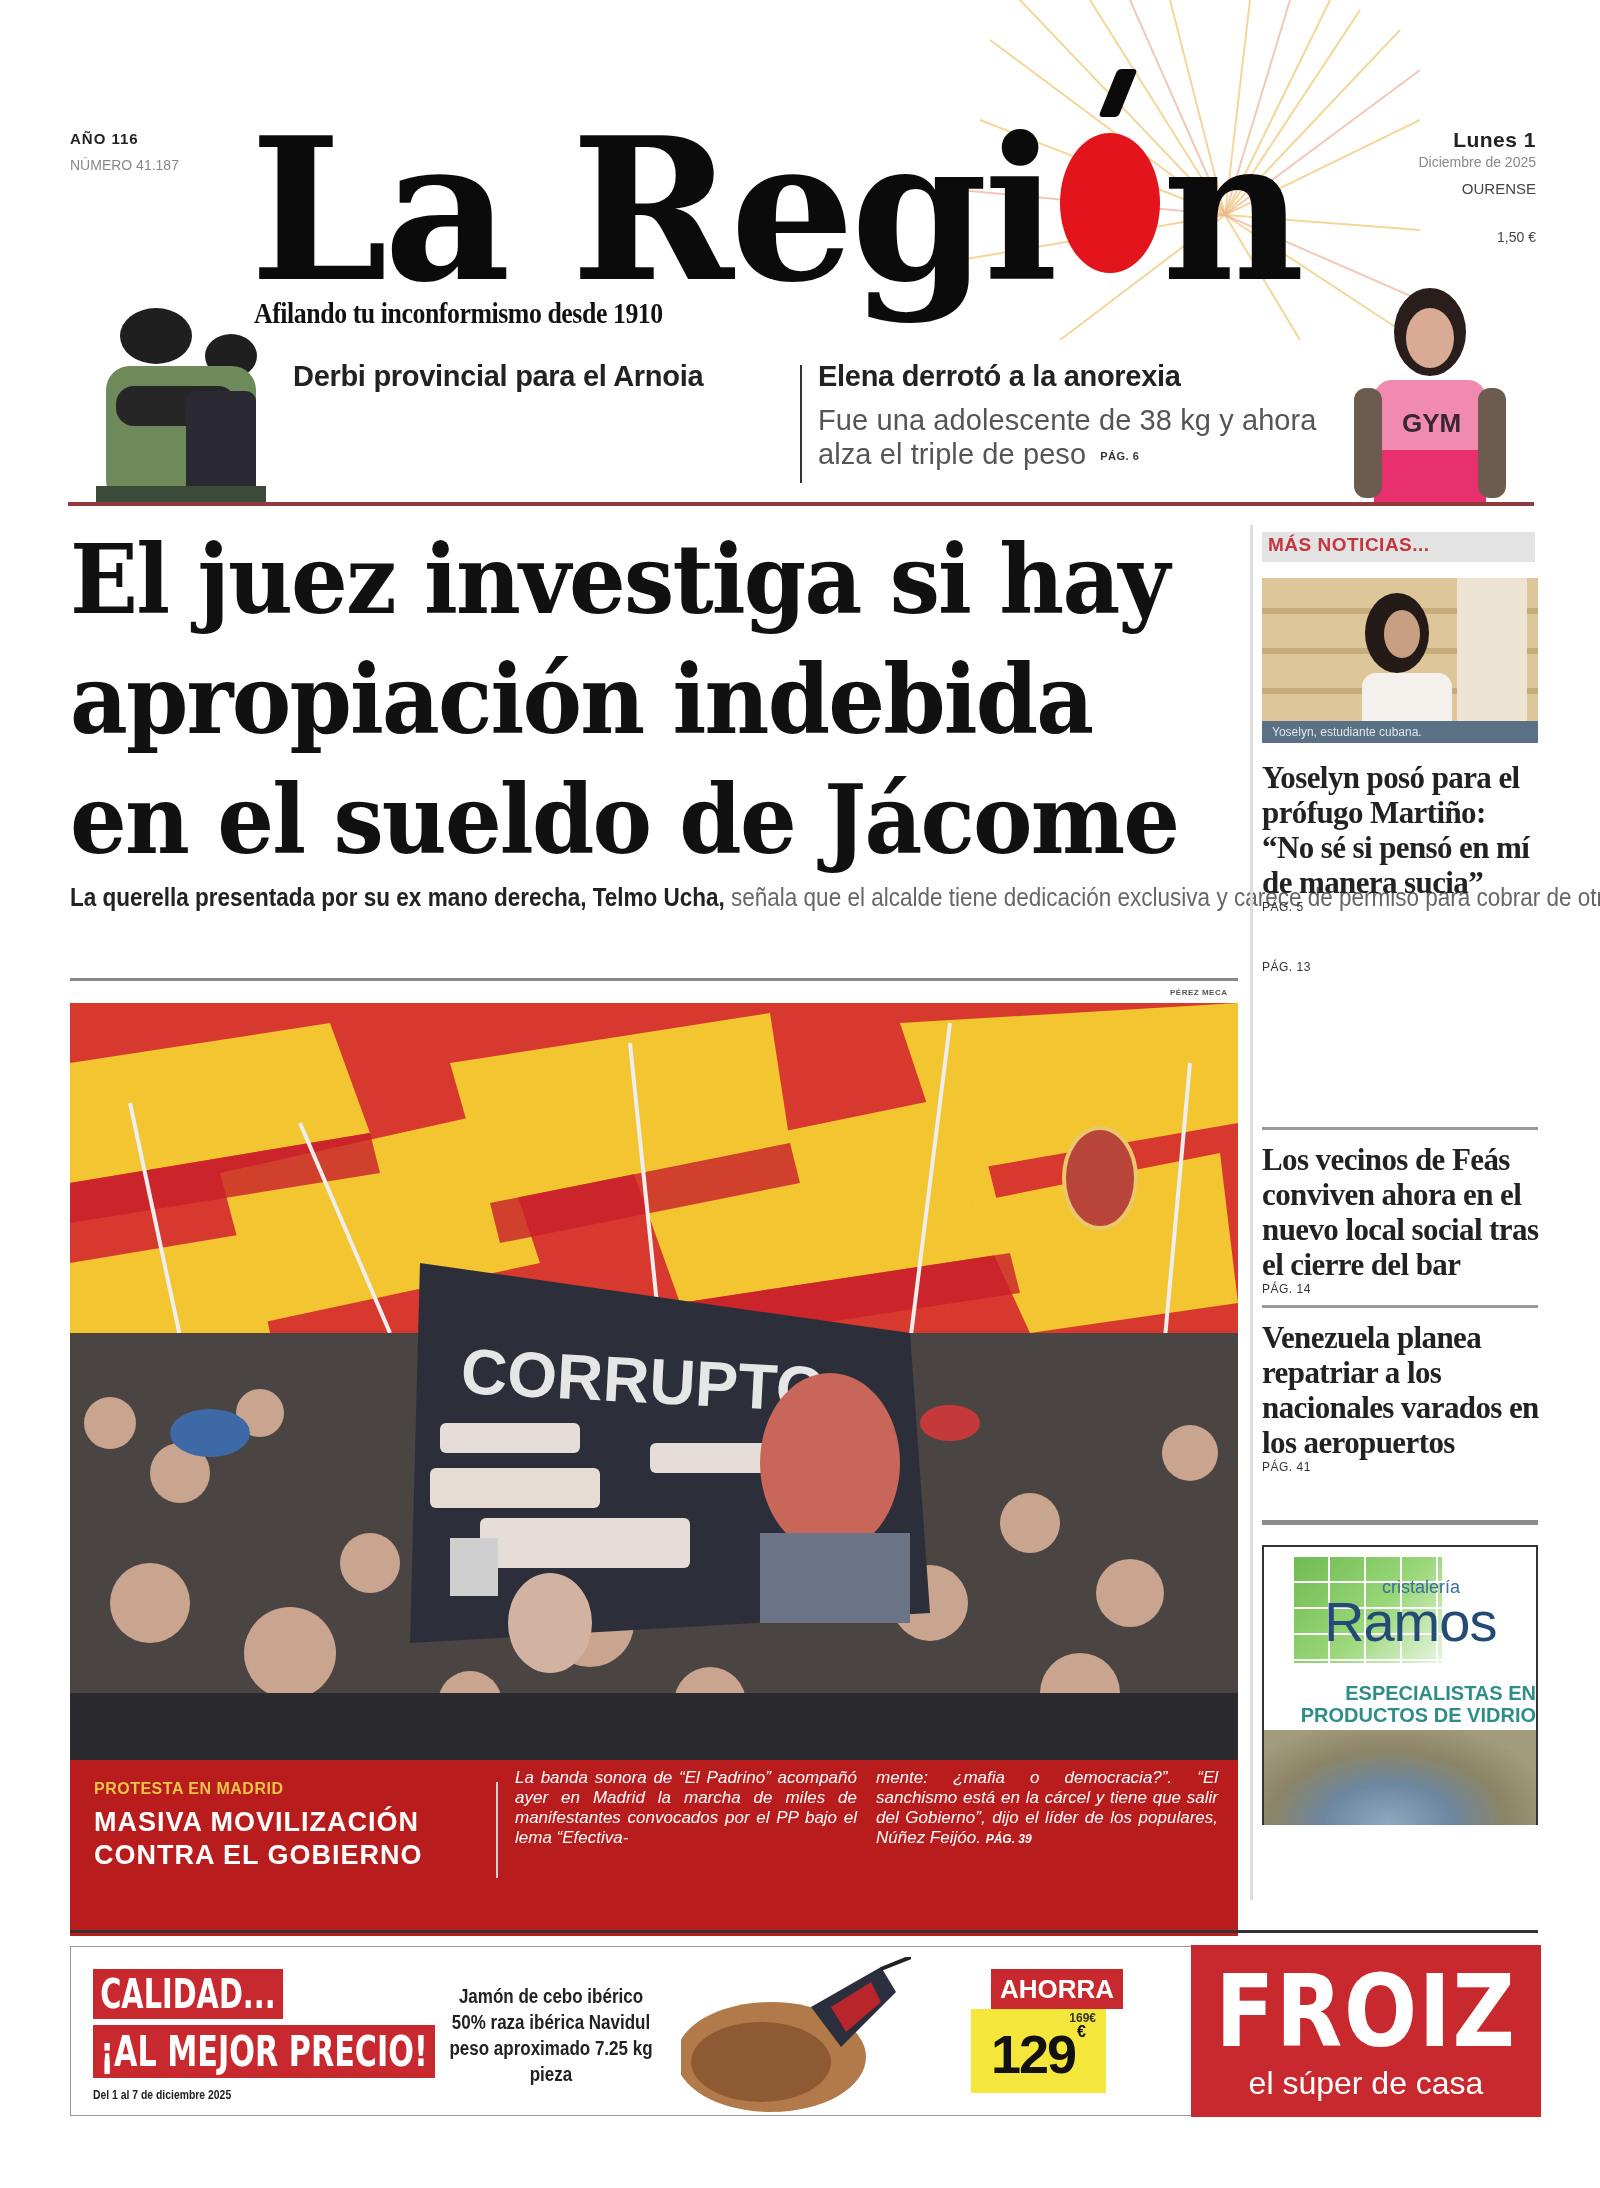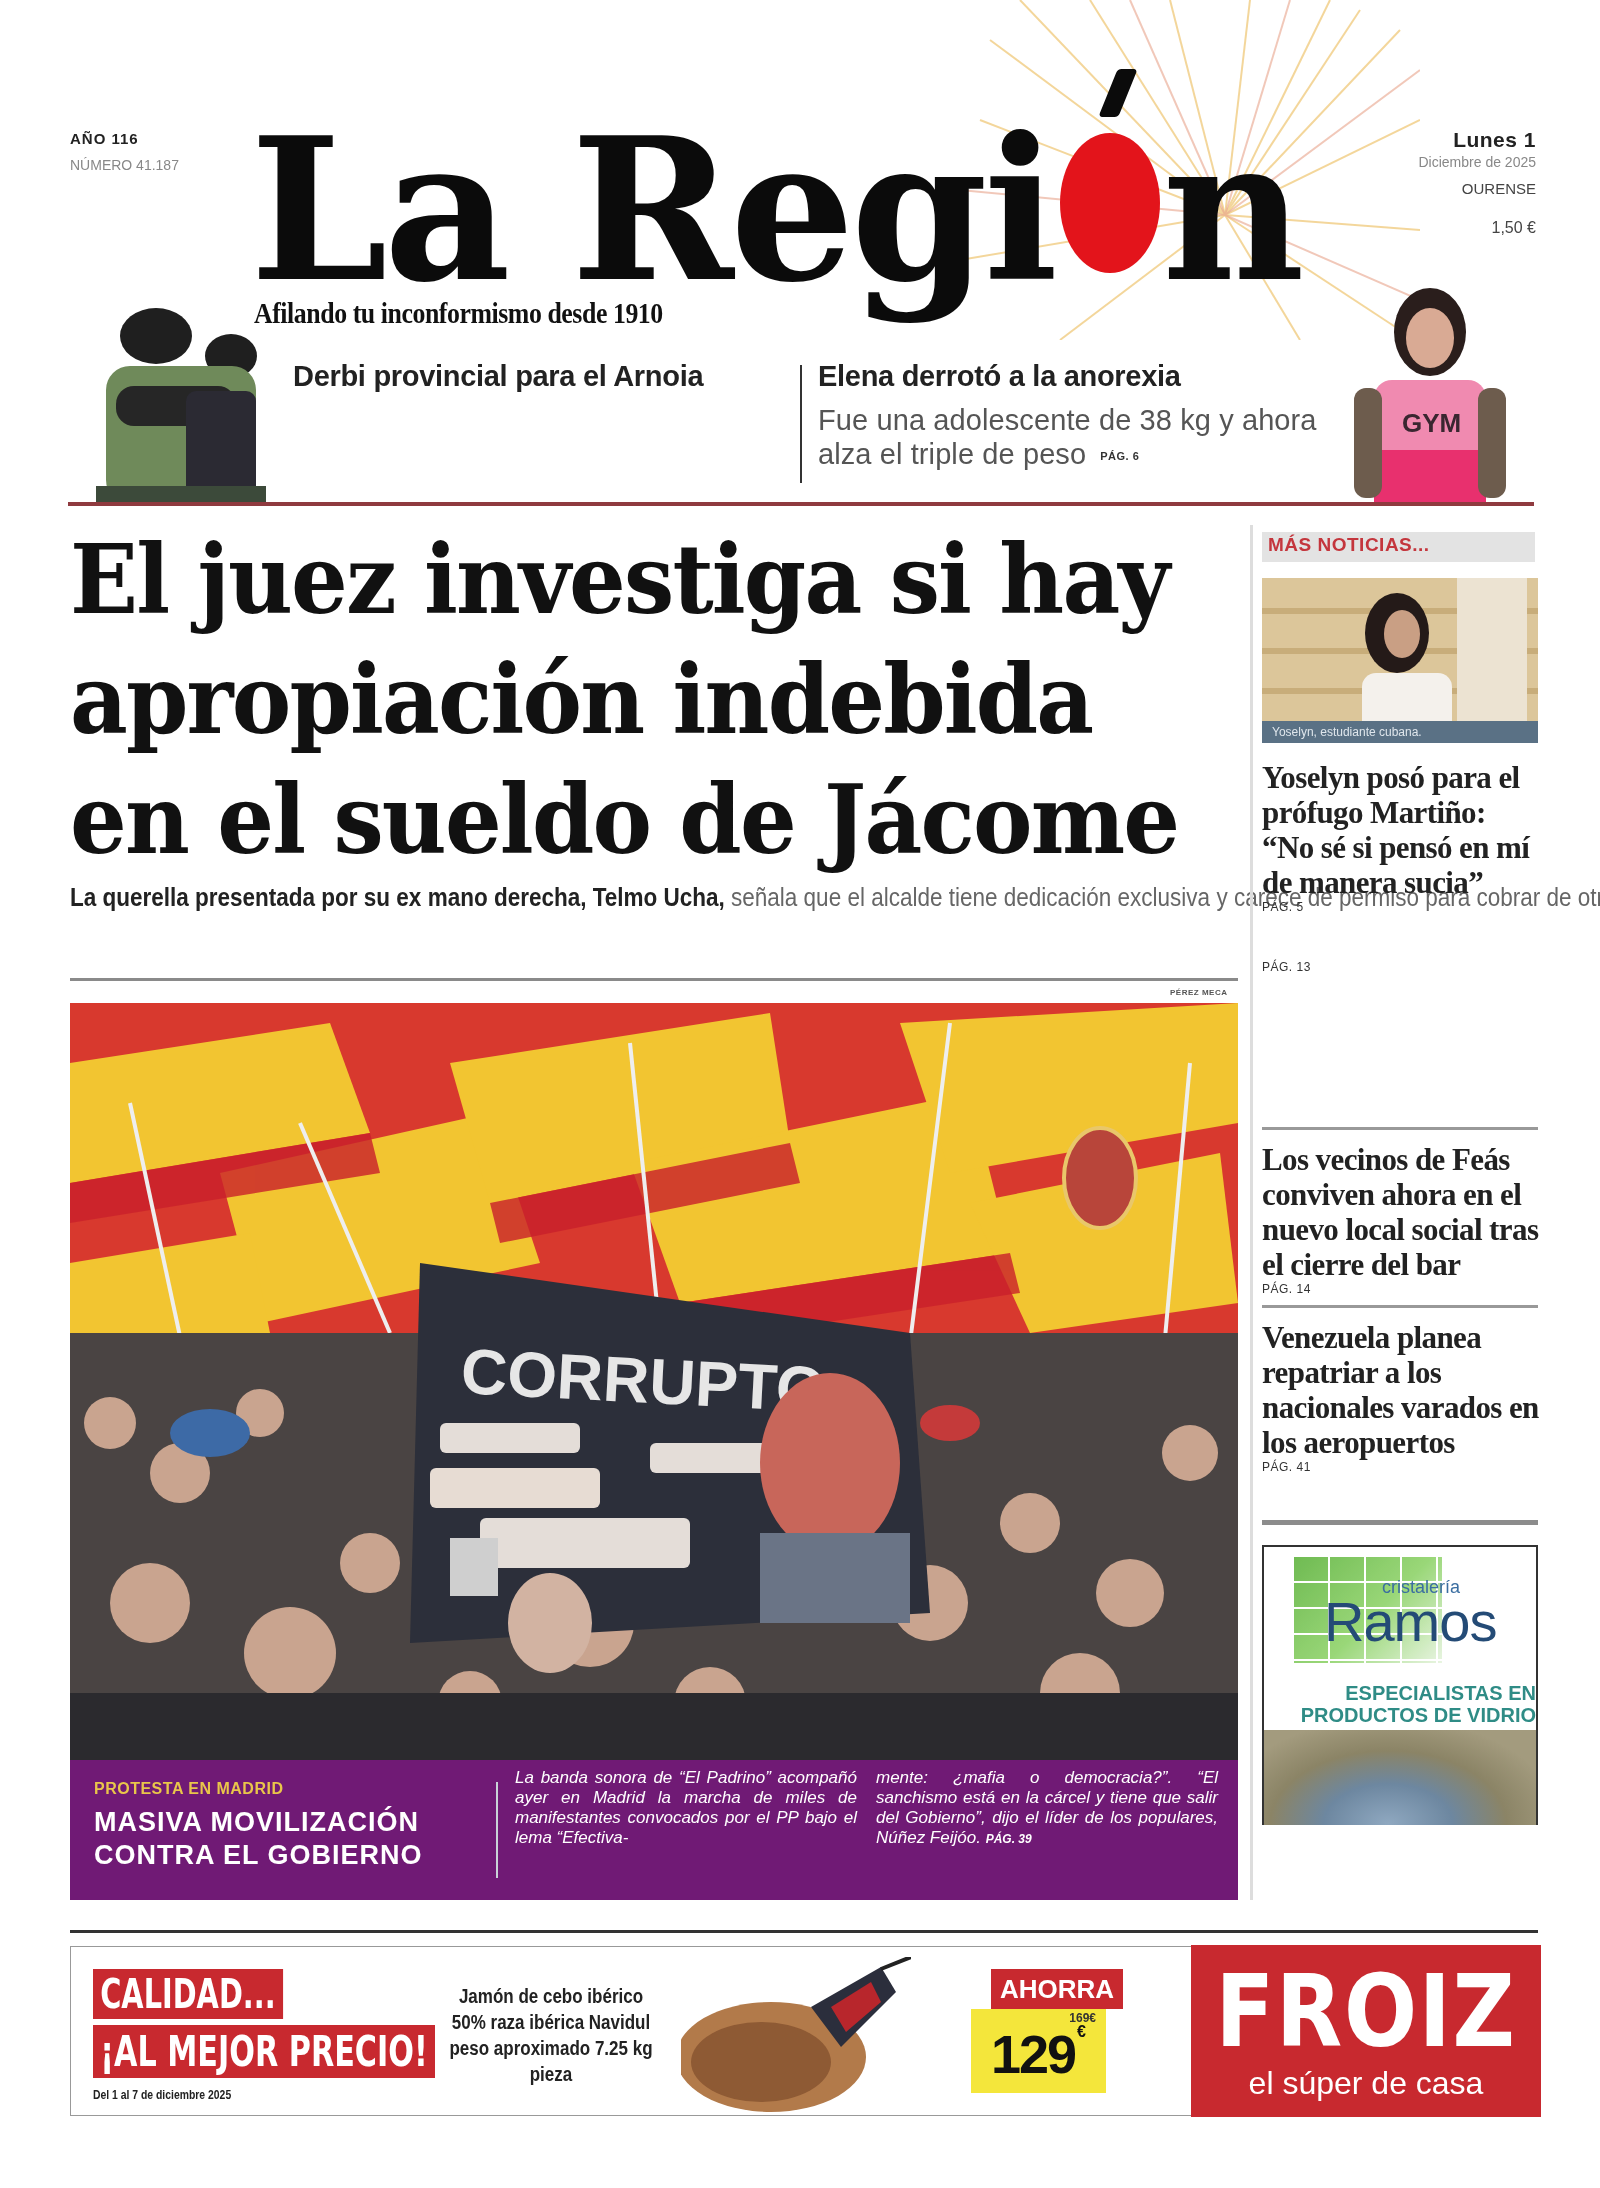--- a/index.html
+++ b/index.html
@@ -8,21 +8,21 @@
 
   
   .burst { position: absolute; left: 960px; top: 0; width: 460px; height: 340px; pointer-events: none; }
   .meta-left { position: absolute; left: 70px; top: 130px; }
   .meta-left .year { font-size: 15px; font-weight: bold; letter-spacing: 1px; color: #222; }
   .meta-left .num { font-size: 14px; color: #888; margin-top: 10px; }
   .meta-right { position: absolute; right: 64px; top: 128px; text-align: right; }
   .meta-right .day { font-size: 21px; font-weight: bold; color: #222; letter-spacing: 0.5px; }
   .meta-right .date { font-size: 14px; color: #888; margin-top: 2px; }
   .meta-right .city { font-size: 15px; color: #444; margin-top: 10px; }
-  .meta-right .price { font-size: 16px; color: #444; margin-top: 22px; }
+  .meta-right .price { font-size: 14px; color: #444; margin-top: 32px; }
 
   .logo { position: absolute; left: 250px; top: 112px; font-family: "DejaVu Serif", serif; font-weight: bold;
           font-size: 196px; line-height: 1; letter-spacing: -4px; color: #0b0b0b; white-space: nowrap; }
   .logo .accent-o { display: inline-block; position: relative; width: 108px; height: 140px; vertical-align: baseline; }
   .logo .accent-o .dot { position: absolute; left: 6px; top: -6px; width: 100px; height: 140px; border-radius: 50%; background: #e3141b; }
   .logo .accent-o .acute { position: absolute; left: 54px; top: -70px; width: 20px; height: 48px; background: #0b0b0b; transform: skewX(-22deg); border-radius: 4px; }
   .tagline { position: absolute; left: 254px; top: 296px; font-family: "Liberation Serif", serif; font-weight: bold;
              font-size: 30px; letter-spacing: -0.5px; color: #111; transform: scaleX(0.86); transform-origin: left; }
 
   
@@ -42,21 +42,21 @@
   .headline { position: absolute; left: 70px; top: 520px; width: 1180px; font-family: "DejaVu Serif", serif; font-weight: bold;
               font-size: 96px; line-height: 120px; color: #111; letter-spacing: -2px; }
   .headline div { white-space: nowrap; transform: scaleX(0.93); transform-origin: left; }
   .deck { position: absolute; left: 70px; top: 880px; width: 1180px; font-size: 25px; line-height: 34px; color: #666;
           transform: scaleX(0.9); transform-origin: left; white-space: nowrap; }
   .deck b { color: #222; }
   .thin-rule { position: absolute; left: 70px; top: 978px; width: 1168px; height: 3px; background: #8a8a8a; }
   .credit { position: absolute; left: 1170px; top: 988px; font-size: 8px; font-weight: bold; color: #555; letter-spacing: 0.5px; }
 
   .main-photo { position: absolute; left: 70px; top: 1003px; width: 1168px; height: 757px; overflow: hidden; background: #7a5a4a; }
-  .caption-bar { position: absolute; left: 70px; top: 1760px; width: 1168px; height: 140px; background: #701a75; }
+  .caption-bar { position: absolute; left: 70px; top: 1760px; width: 1168px; height: 176px; background: #b91c1c; }
   .caption-bar .kicker { position: absolute; left: 24px; top: 20px; font-size: 16px; font-weight: bold; color: #e9c64a; letter-spacing: 0.5px; }
   .caption-bar .cap-title { position: absolute; left: 24px; top: 46px; font-size: 27px; font-weight: bold; color: #fff; line-height: 33px; letter-spacing: 1px; }
   .caption-bar .cap-div { position: absolute; left: 426px; top: 22px; width: 2px; height: 96px; background: #c9d2d8; }
   .caption-bar .cap-col { position: absolute; top: 8px; width: 342px; font-size: 17px; line-height: 20px; color: #fff; text-align: justify; font-style: italic; }
   .caption-bar .cap-col.c1 { left: 445px; }
   .caption-bar .cap-col.c2 { left: 806px; }
 
   
   .side-vrule { position: absolute; left: 1250px; top: 525px; width: 3px; height: 1375px; background: #ddd; }
   .more-news { position: absolute; left: 1262px; top: 532px; width: 273px; height: 30px; background: #e3e3e3;

